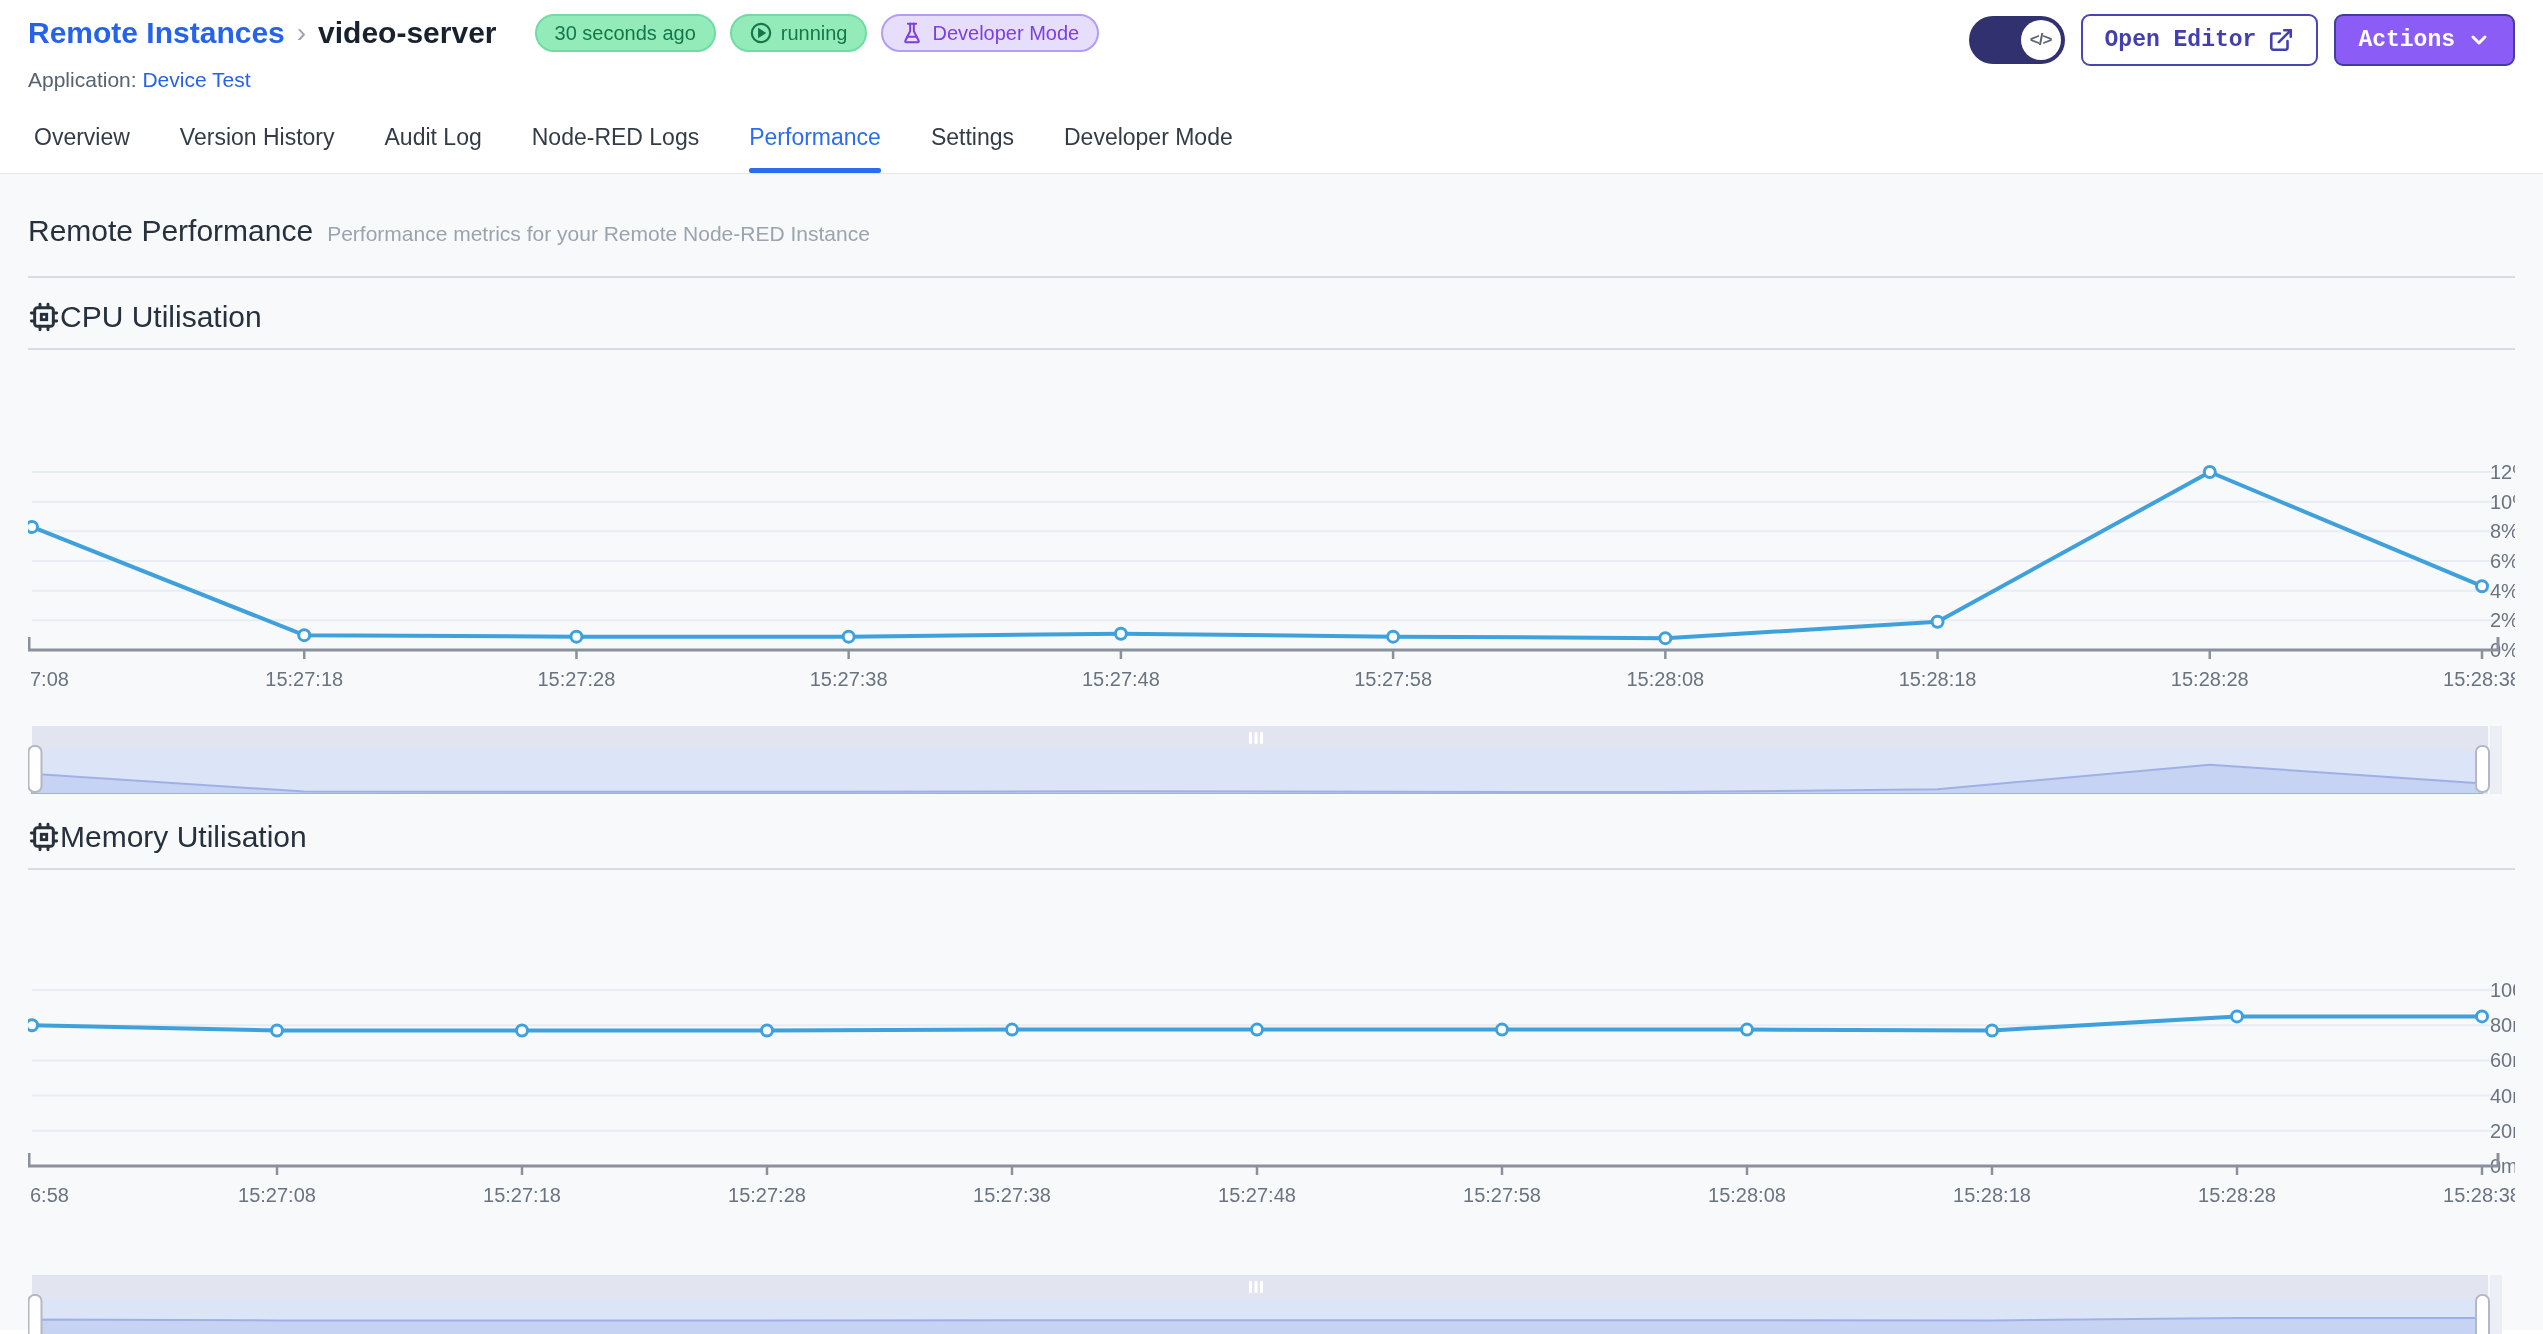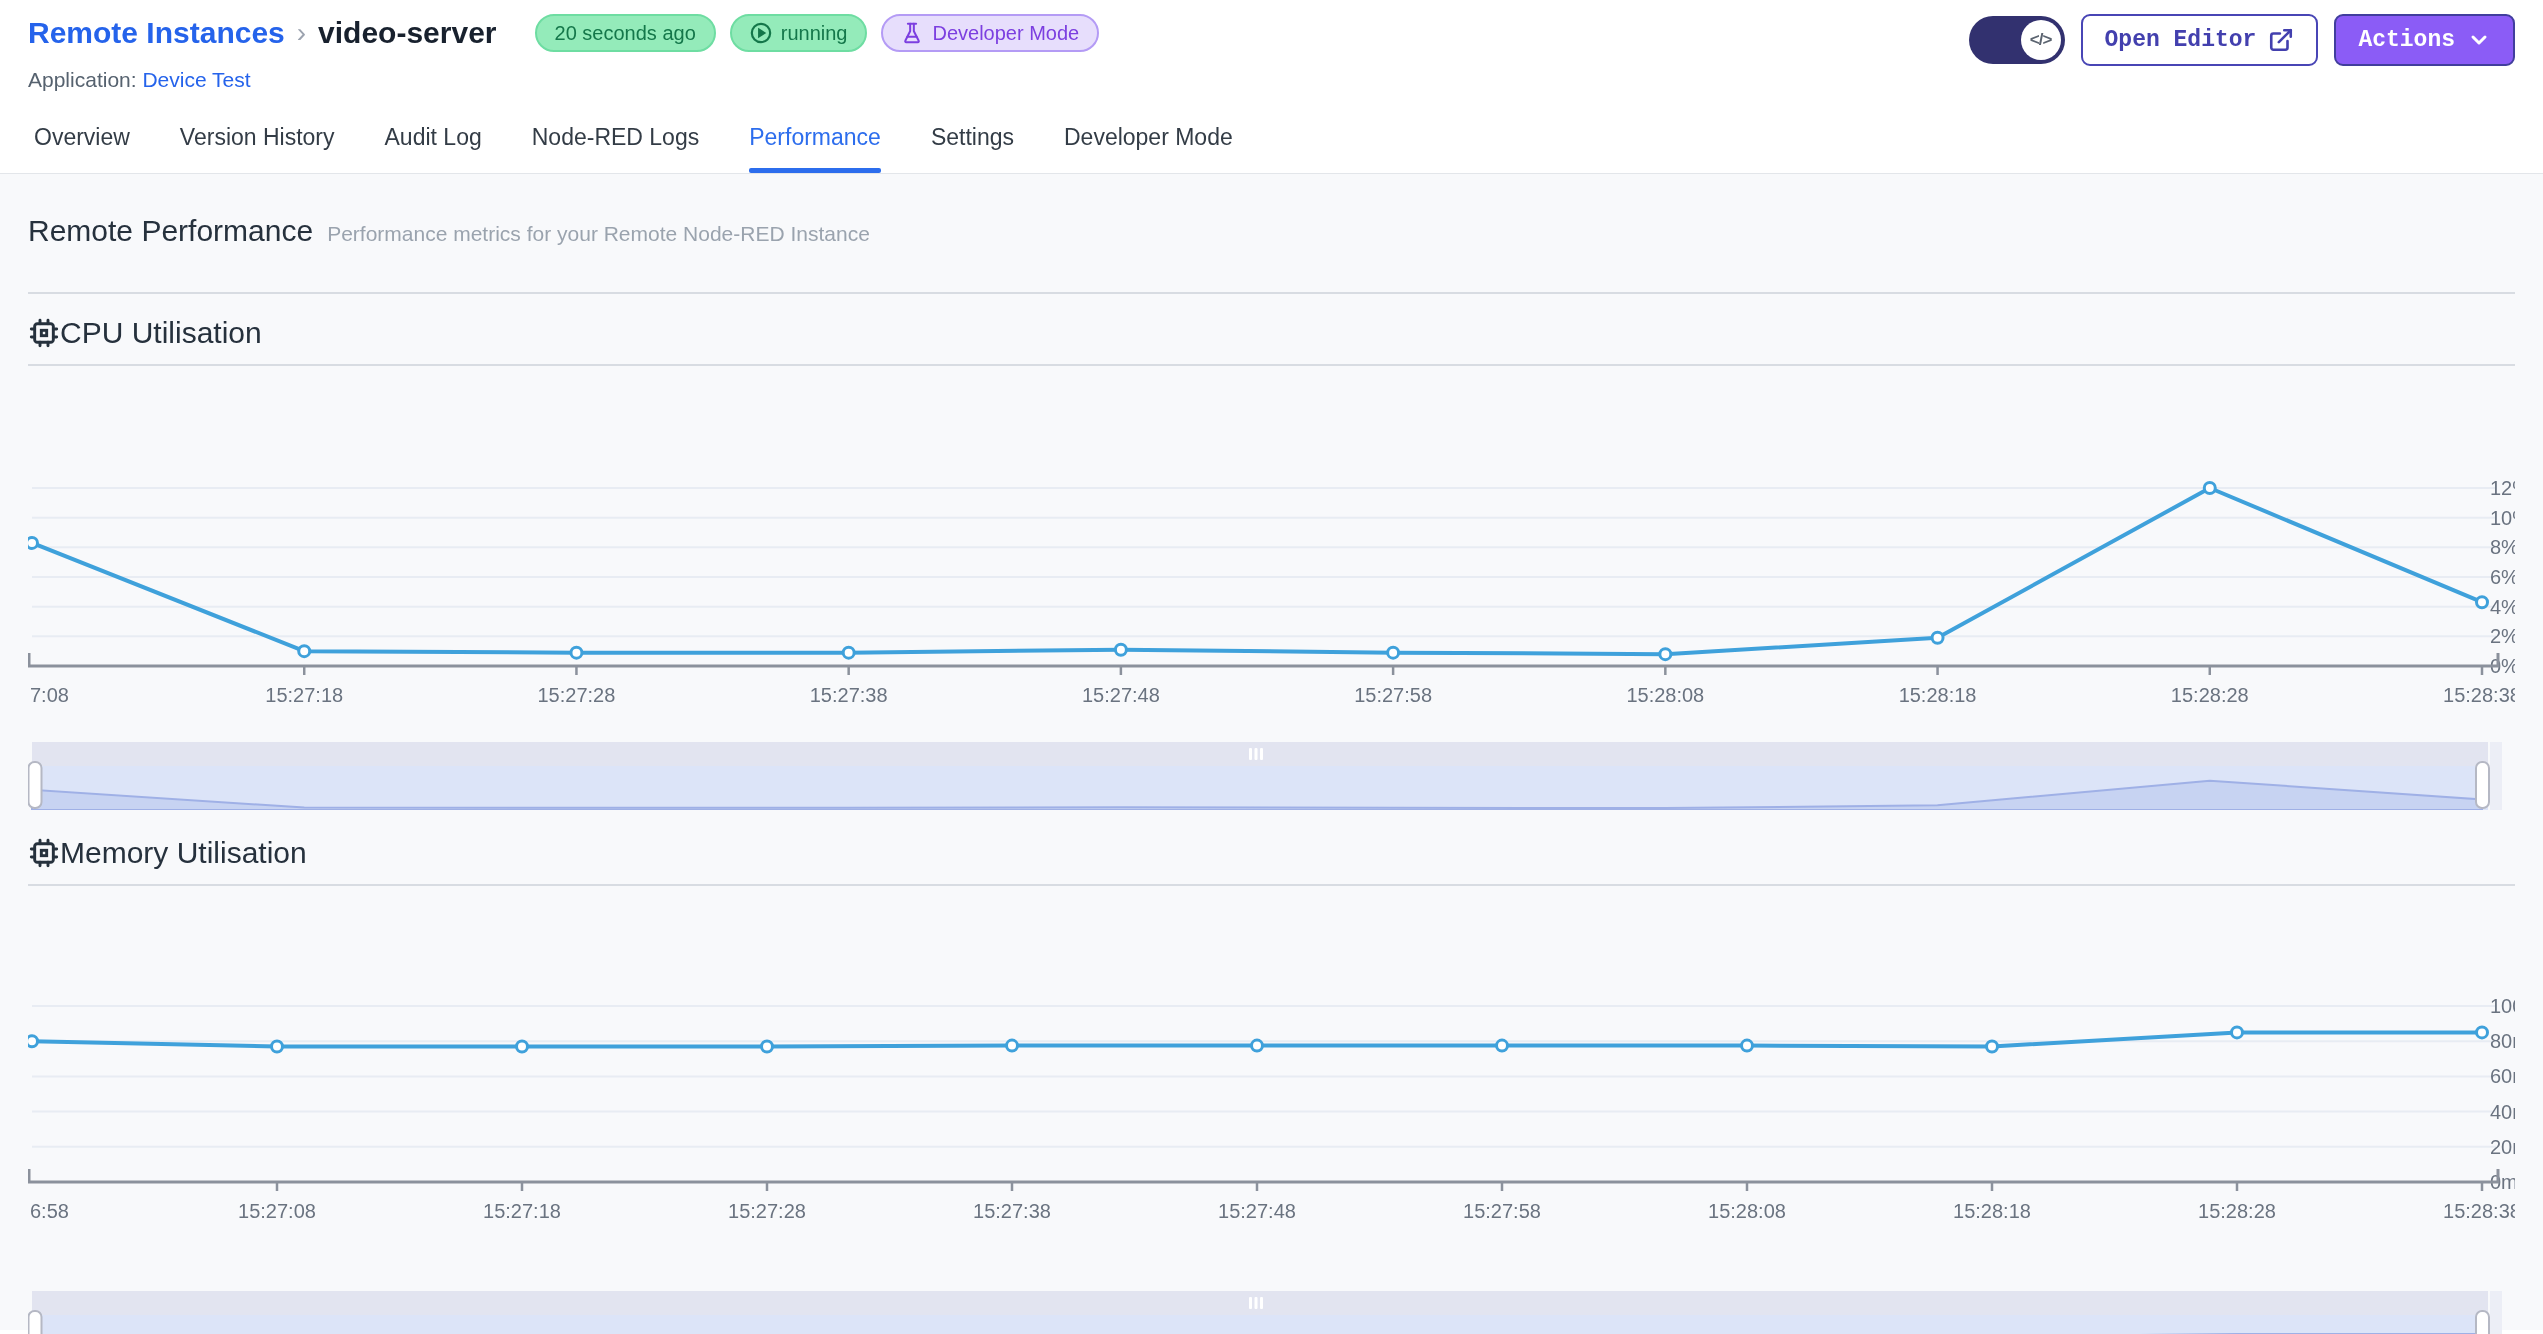--- a/index.html
+++ b/index.html
@@ -30,21 +30,21 @@
   .btn-outline { background:#fff; border:2px solid #4845b5; color:#4340ae; }
   .btn-solid { background:#8b5cf6; border:2px solid #413e9d; color:#fff; }
   
   .tabs { display:flex; gap:50px; margin-top:28px; padding:0 6px; }
   .tab { font-size:23px; color:#333c46; padding-bottom:22px; position:relative; cursor:pointer; }
   .tab.active { color:#2c6ded; }
   .tab.active::after { content:""; position:absolute; left:0; right:0; bottom:0; height:5px;
     background:#2c6ded; border-radius:2px; }
   
   .main { background:#f8f9fb; padding:0 28px; height:1156px; }
-  .page-title-row { padding:40px 0 44px 0; border-bottom:2px solid #d8dce2;
+  .page-title-row { padding:40px 0 28px 0; border-bottom:2px solid #d8dce2;
     display:flex; align-items:baseline; gap:14px; }
   .page-title { font-size:30px; font-weight:400; color:#26313d; }
   .page-subtitle { font-size:21px; color:#9aa3ae; }
   .section-head { display:flex; align-items:center; gap:0; padding:22px 0 14px 0;
     border-bottom:2px solid #d8dce2; }
   .section-title { font-size:30px; font-weight:400; color:#26313d; }
   .chip-icon { width:32px; height:32px; display:flex; }
   .chart { margin-top:2px; }
   .brush { margin-top:32px; }
   .brush.mt-lg { margin-top:58px; }
@@ -57,21 +57,21 @@
   <div class="header-top">
     <div>
       <div class="crumb-row">
         <div class="breadcrumb">
           <span class="crumb-link">Remote Instances</span>
           <span class="crumb-sep">›</span>
           <span class="crumb-current">video-server</span>
         </div>
         <div class="badges">
           <span class="badge green">
-            <span>20 seconds ago</span>
+            <span>30 seconds ago</span>
           </span>
           <span class="badge green">
             <svg width="22" height="22" viewBox="0 0 24 24" fill="none" stroke="#14774a" stroke-width="2.4">
                 <circle cx="12" cy="12" r="10"></circle>
                 <polygon points="10 8.5 15.5 12 10 15.5" fill="#14774a"></polygon>
               </svg>
             <span>running</span>
           </span>
           <span class="badge purple">
             <svg width="22" height="22" viewBox="0 0 24 24" fill="none" stroke="#7c3fe0" stroke-width="2.2" stroke-linecap="round" stroke-linejoin="round">

